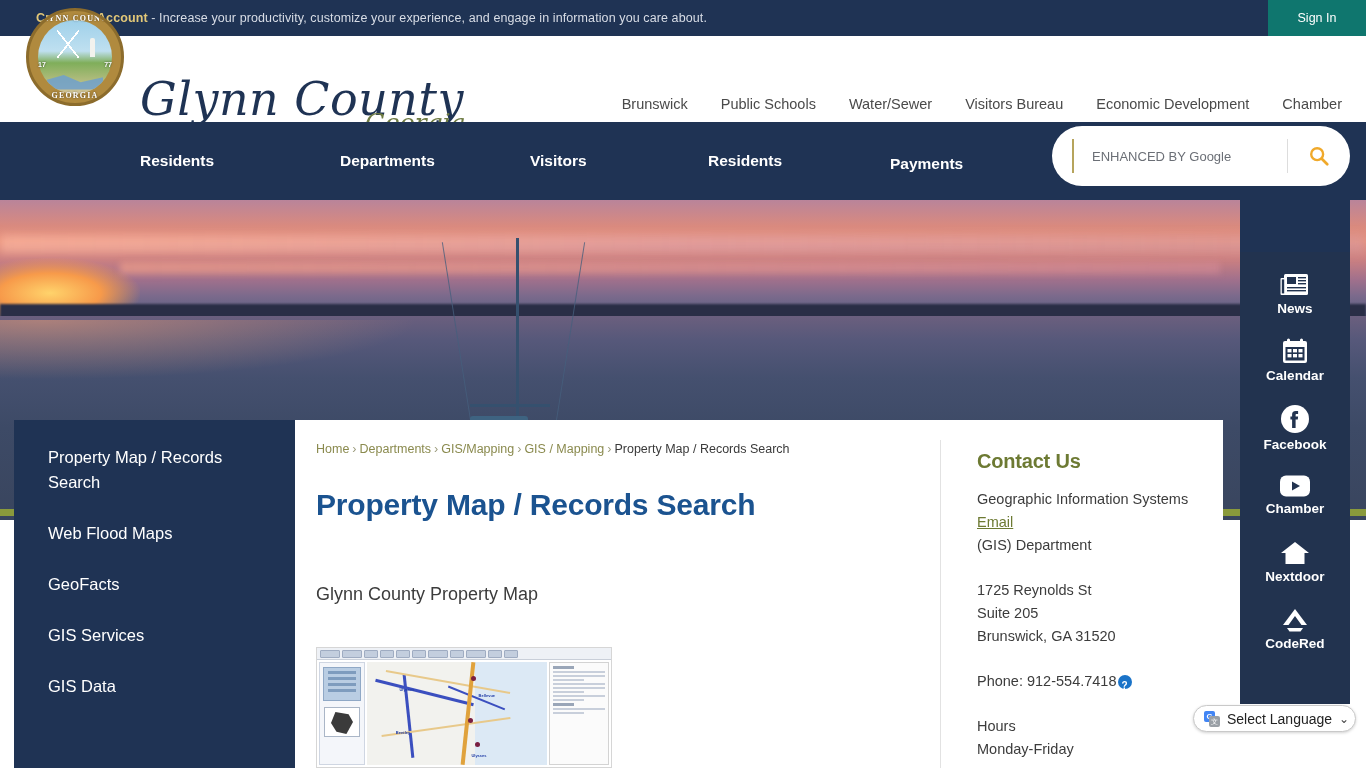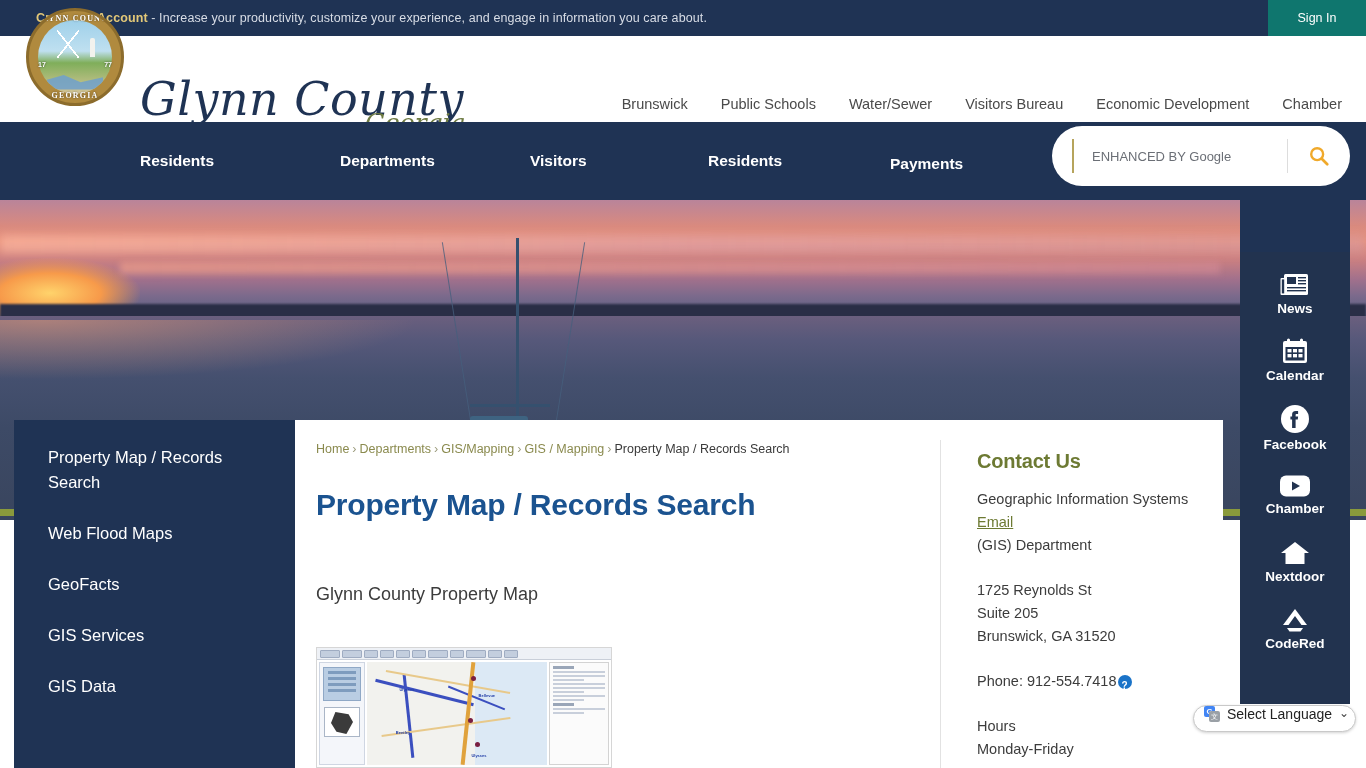--- a/index.html
+++ b/index.html
@@ -357,21 +357,21 @@
     display: flex; flex-direction: column; align-items: center; justify-content: center;
     height: 67px; cursor: pointer; color: #ffffff;
   }
   .social-item .lbl { font-size: 13.5px; font-weight: bold; margin-top: 3px; }
   .social-item svg { display: block; }
 
   
   .gtrans {
     position: absolute; left: 1193px; top: 705px; width: 163px; height: 27px;
     background: #ffffff; border: 1px solid #c9c9c9; border-radius: 14px;
-    display: flex; padding: 0 10px; gap: 7px;
+    display: flex; align-items: center; padding: 0 10px; gap: 7px;
     box-shadow: 0 1px 3px rgba(0,0,0,.18);
   }
   .gt-icon {
     width: 16px; height: 16px; position: relative; flex: 0 0 16px;
   }
   .gt-icon .b {
     position: absolute; left: 0; top: 0; width: 11px; height: 11px;
     background: #4285f4; border-radius: 2px; color: #fff; font-size: 8px;
     text-align: center; line-height: 11px; font-weight: bold;
   }

